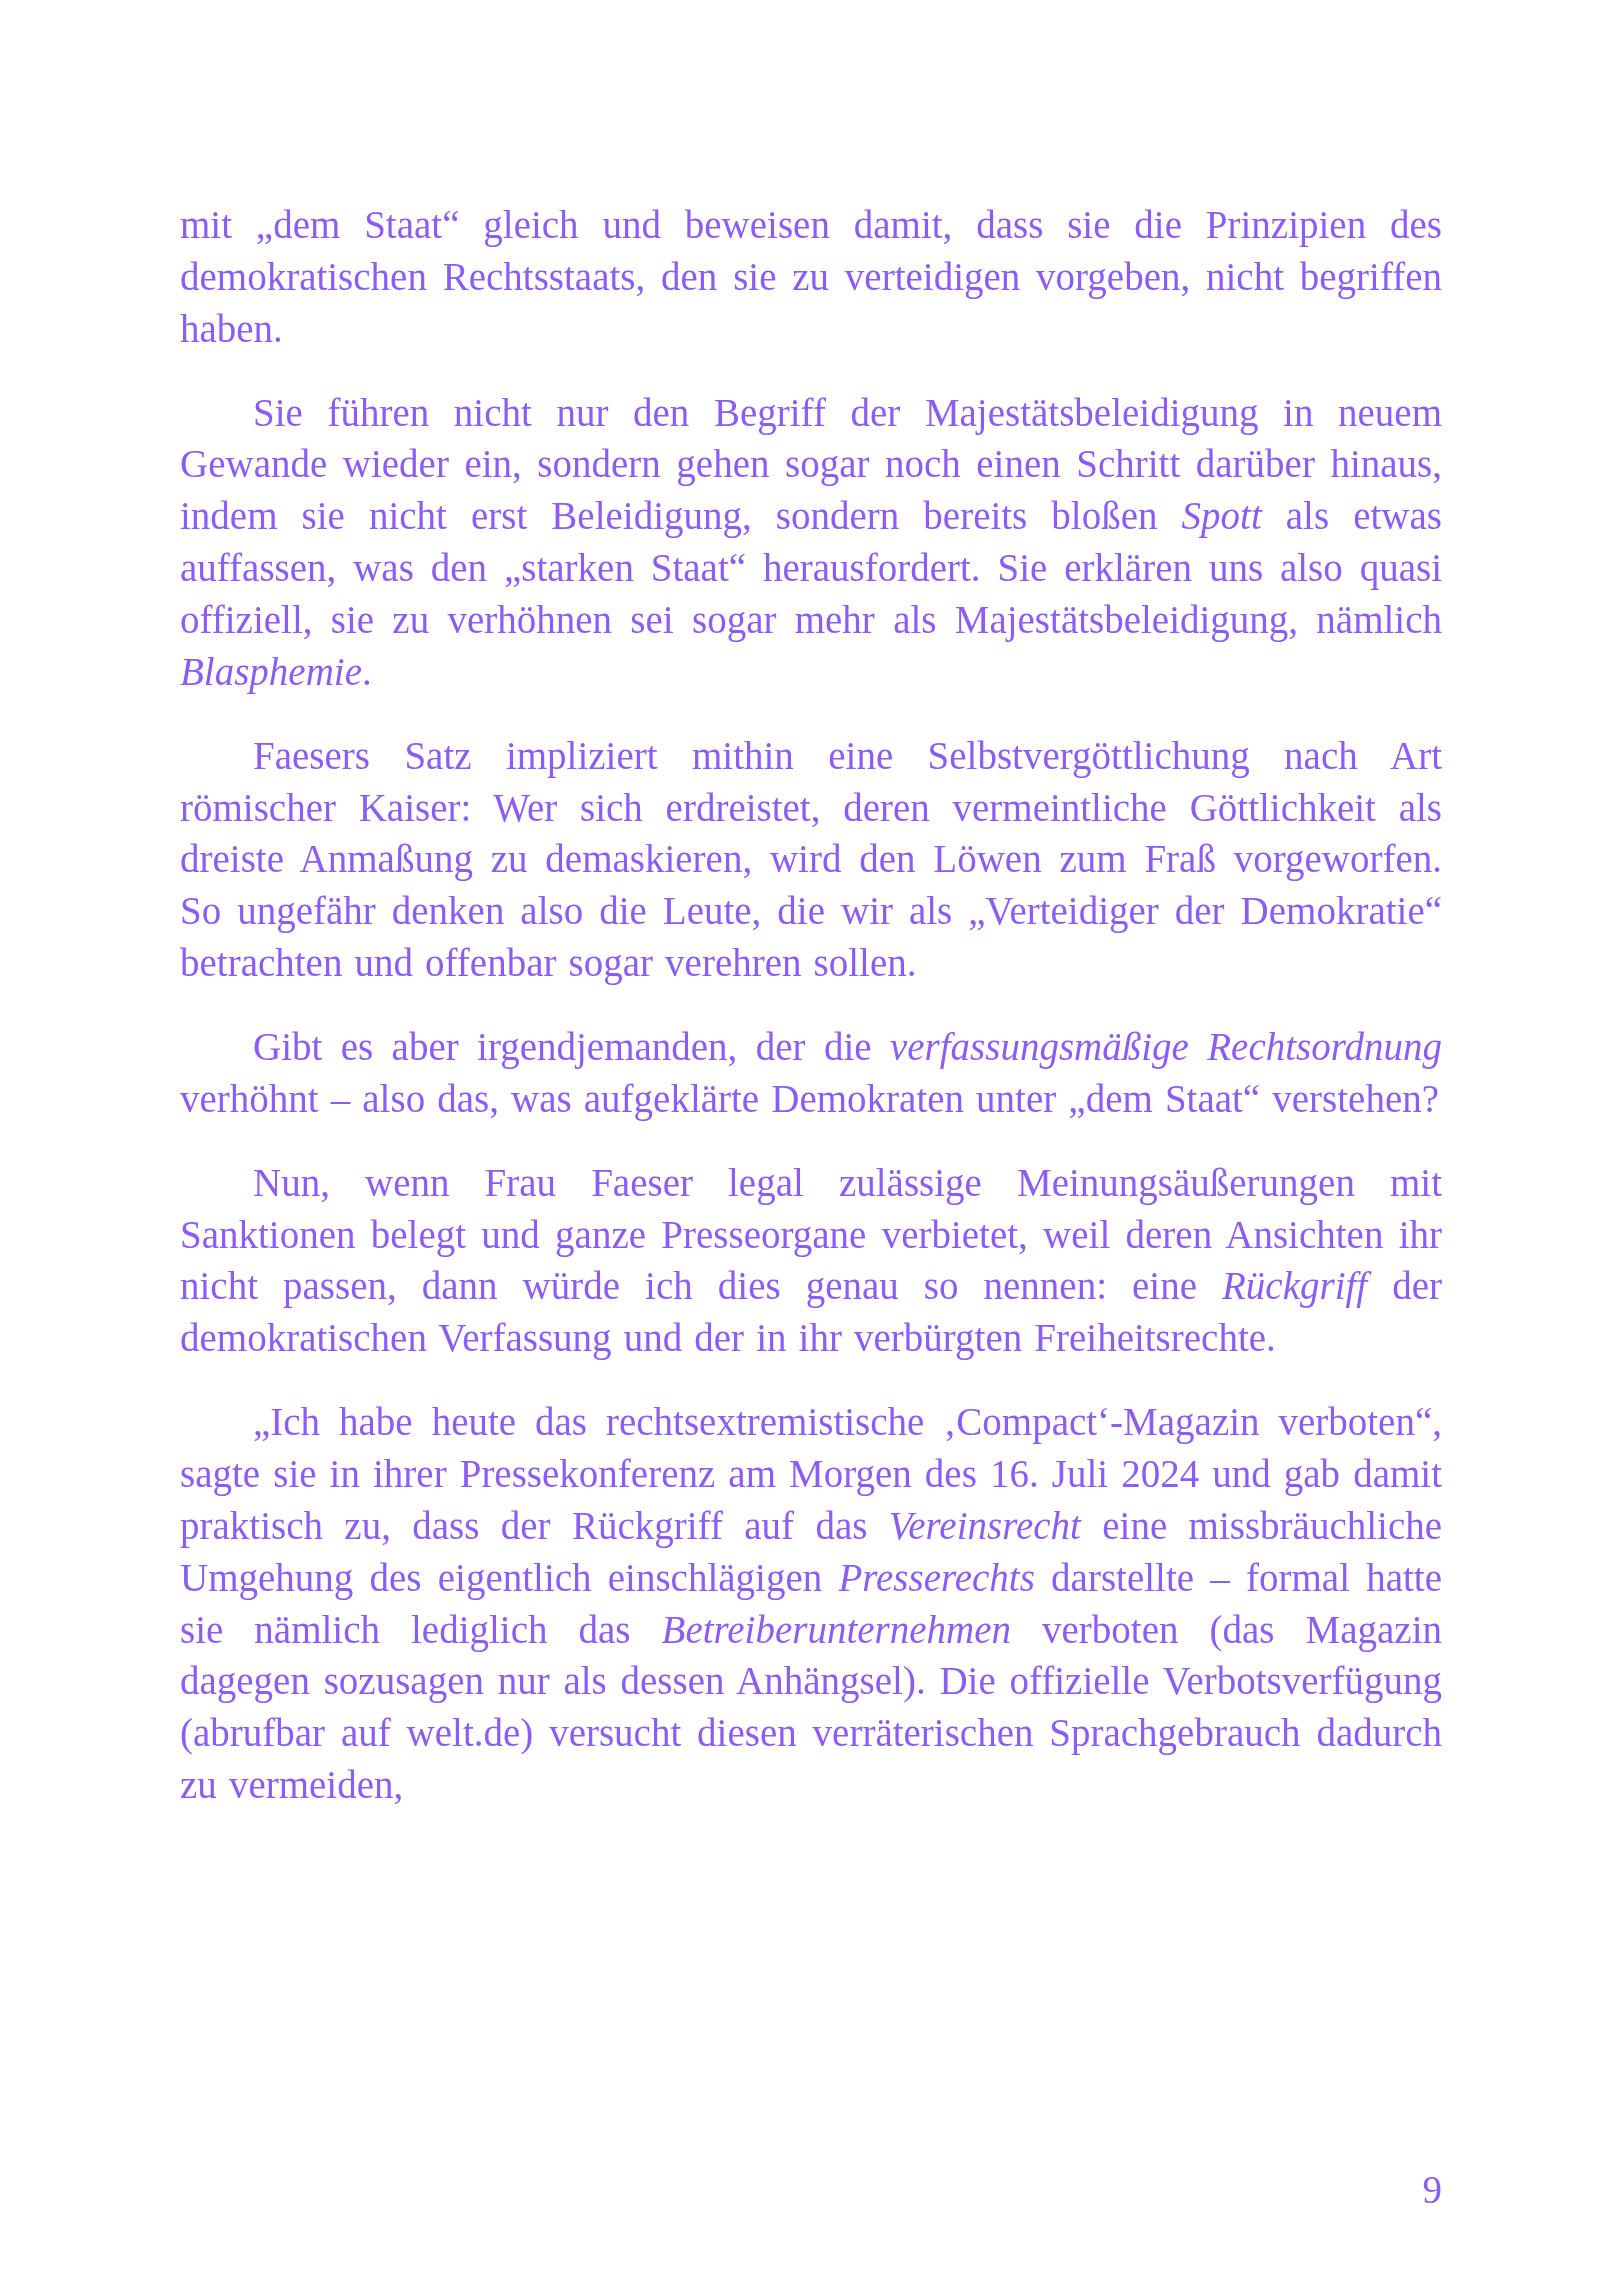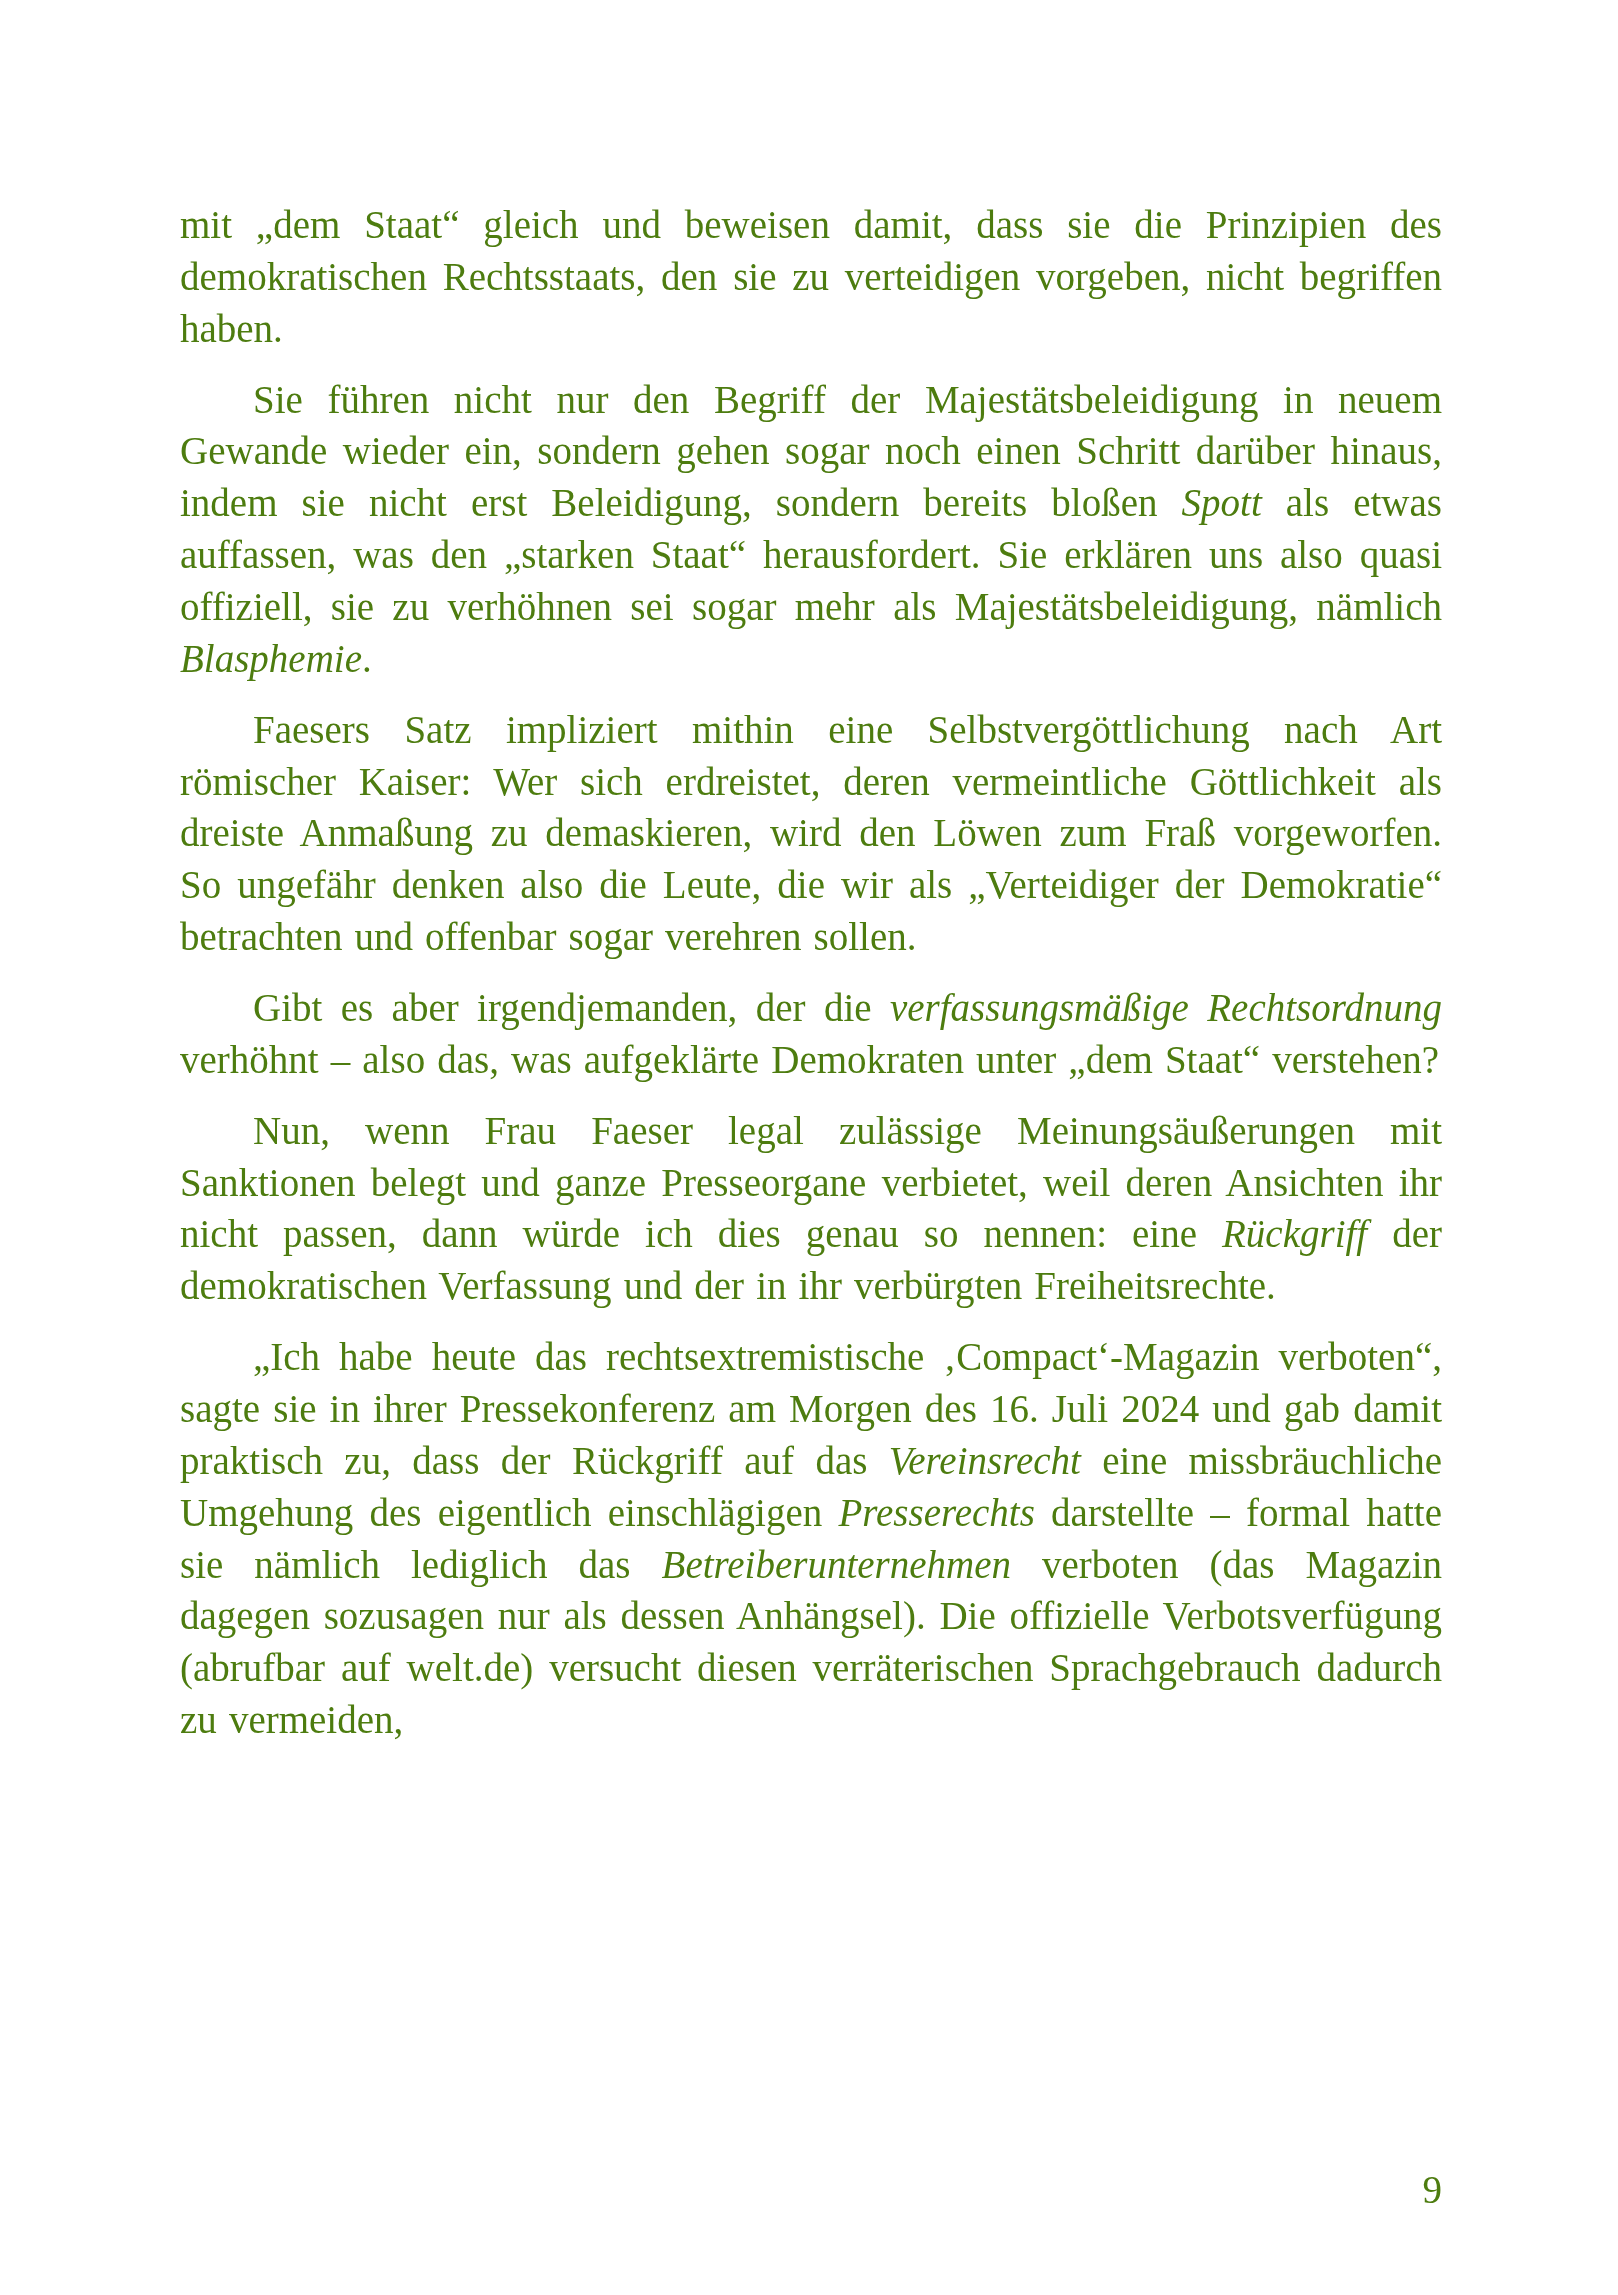--- a/index.html
+++ b/index.html
@@ -5,41 +5,41 @@
   html, body {
     margin: 0;
     padding: 0;
     background: #ffffff;
   }
   .page {
     box-sizing: border-box;
     width: 1618px;
     height: 2295px;
     background: #ffffff;
-    color: #4d7c0f;
+    color: #8b5cf6;
     font-family: "Liberation Serif", "DejaVu Serif", serif;
     font-size: 39px;
     line-height: 1.33;
     padding: 199px 176px 79px 180px;
     display: flex;
     flex-direction: column;
     overflow: hidden;
   }
   .page-text {
     flex: 1 1 auto;
     text-align: justify;
     hyphens: auto;
     -webkit-hyphens: auto;
   }
   .page-text p {
     margin: 0;
     word-spacing: 0.06em;
   }
   .page-text p + p {
-    margin-top: 19px;
+    margin-top: 32px;
   }
   .page-text p.indent {
     text-indent: 73px;
   }
   .page-text em {
     font-style: italic;
   }
   .page-footer {
     flex: 0 0 auto;
     text-align: right;

